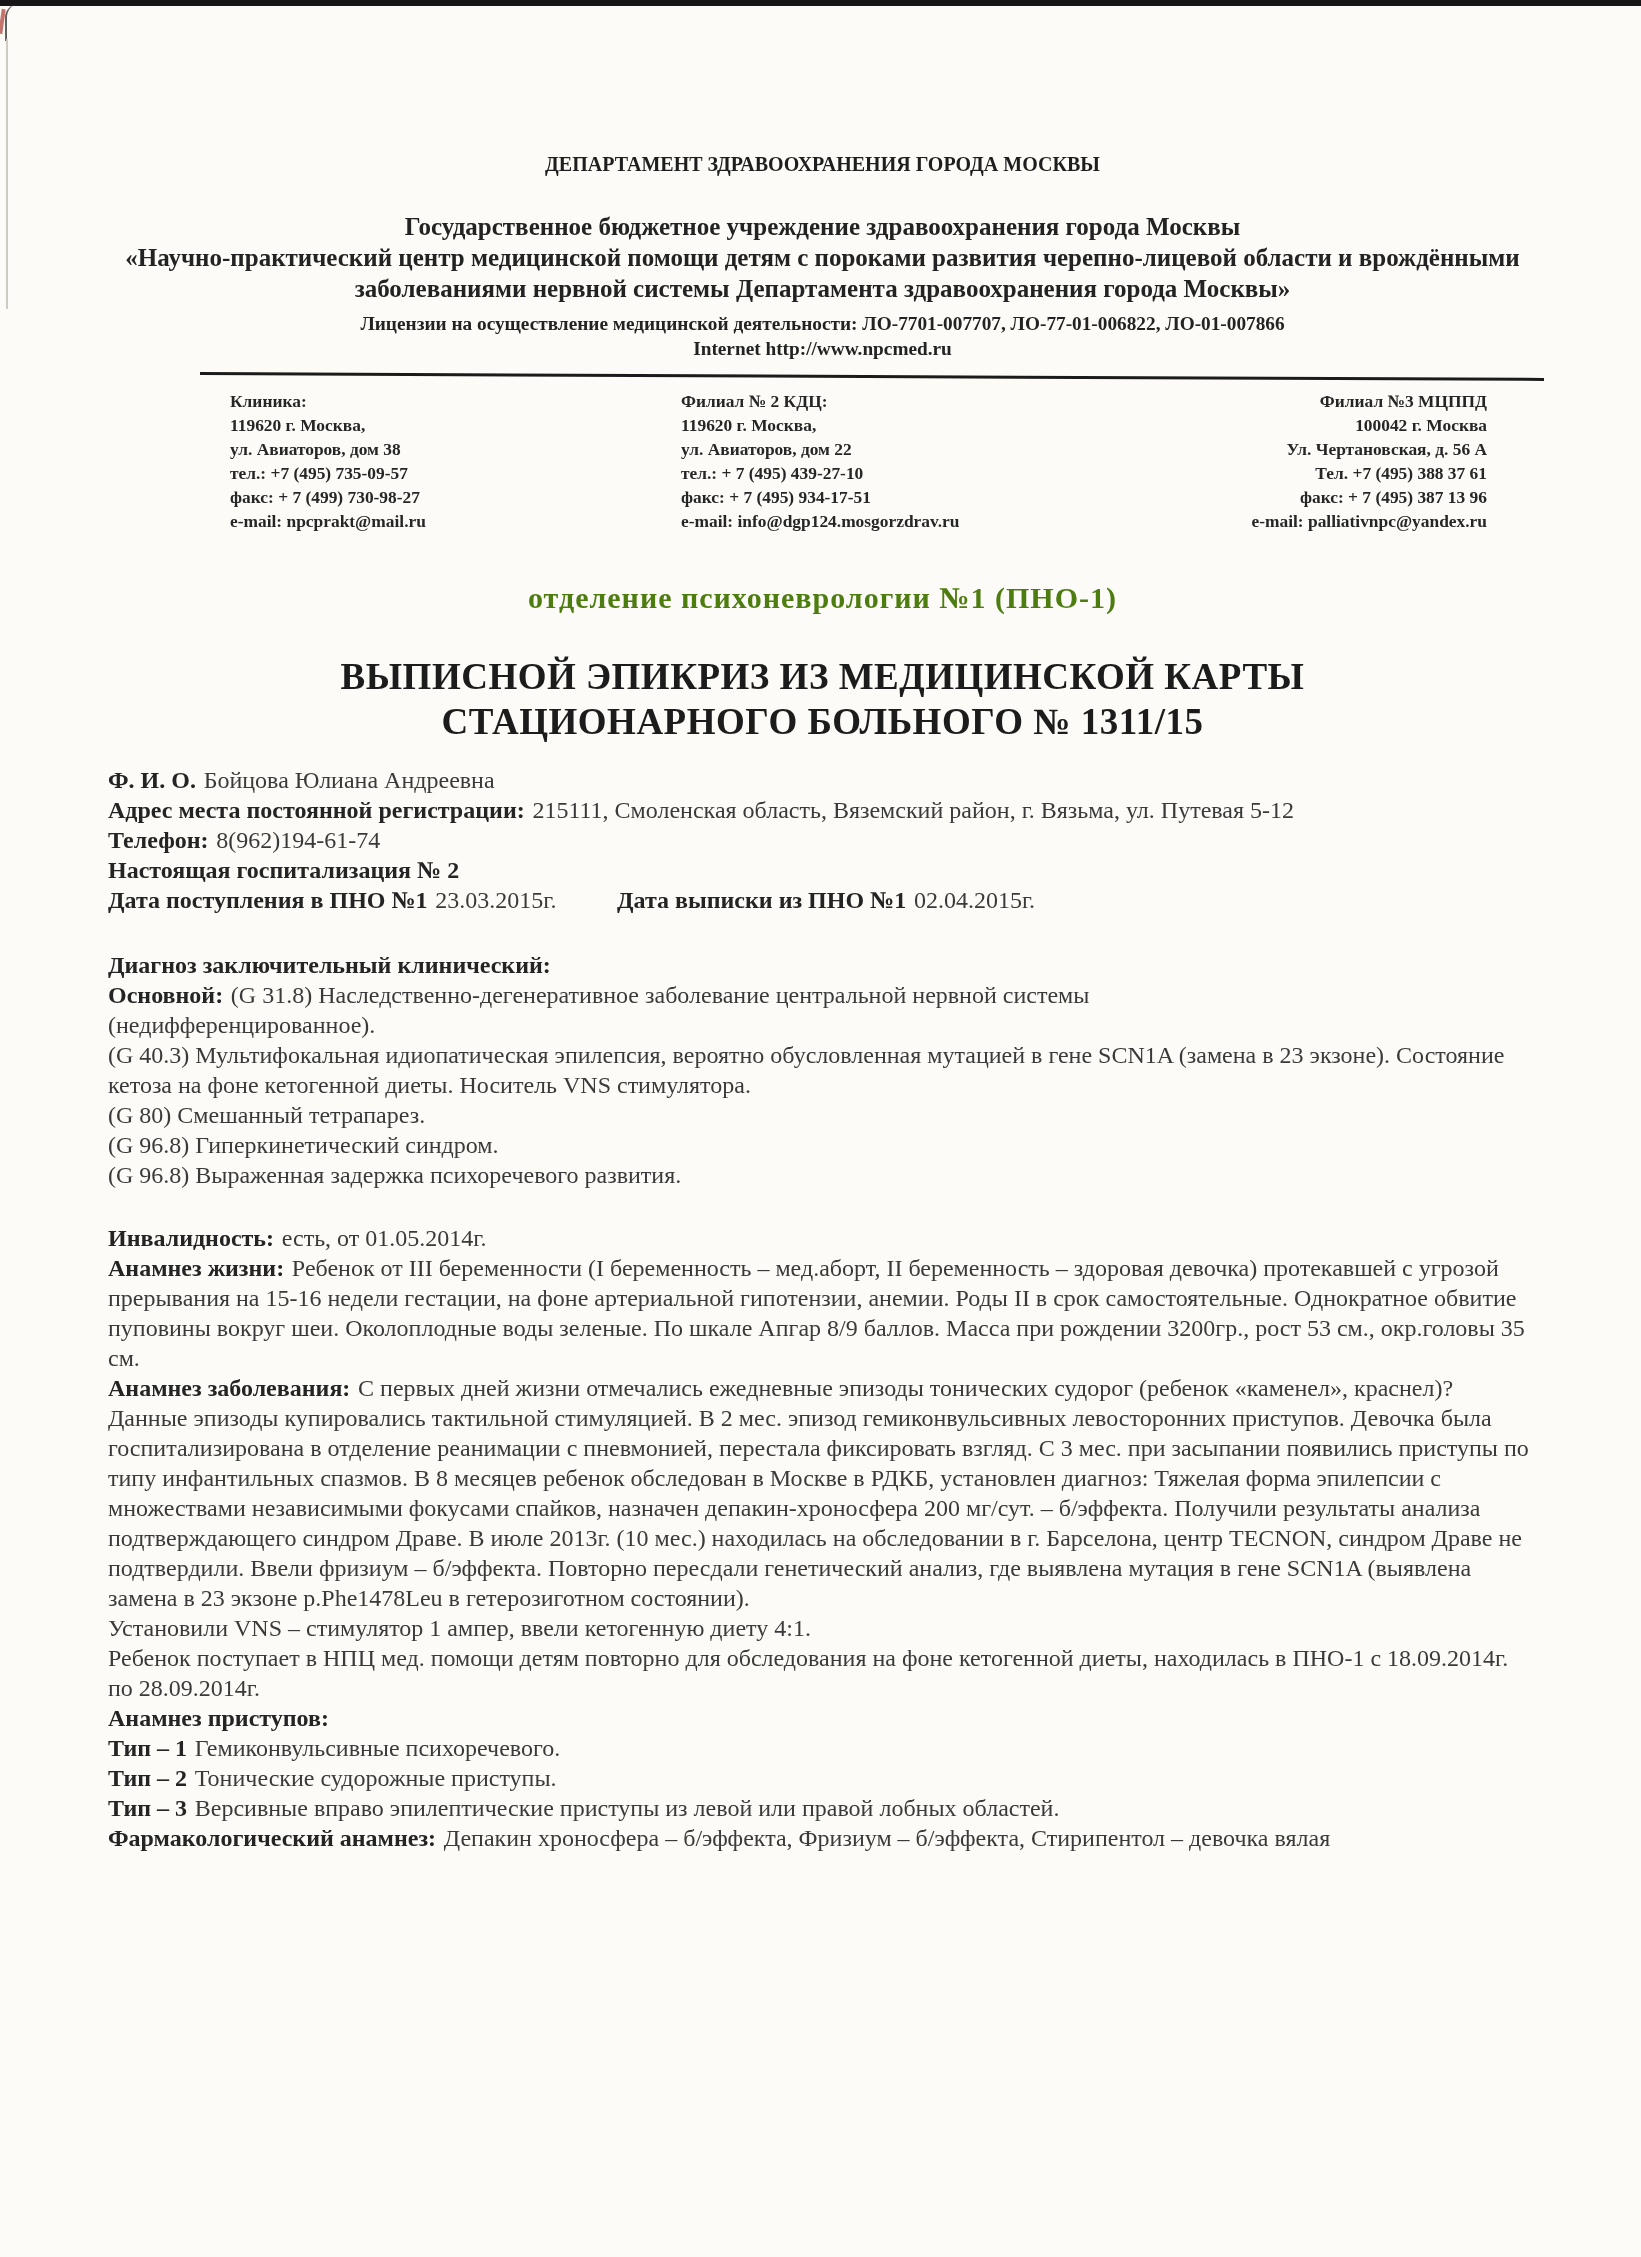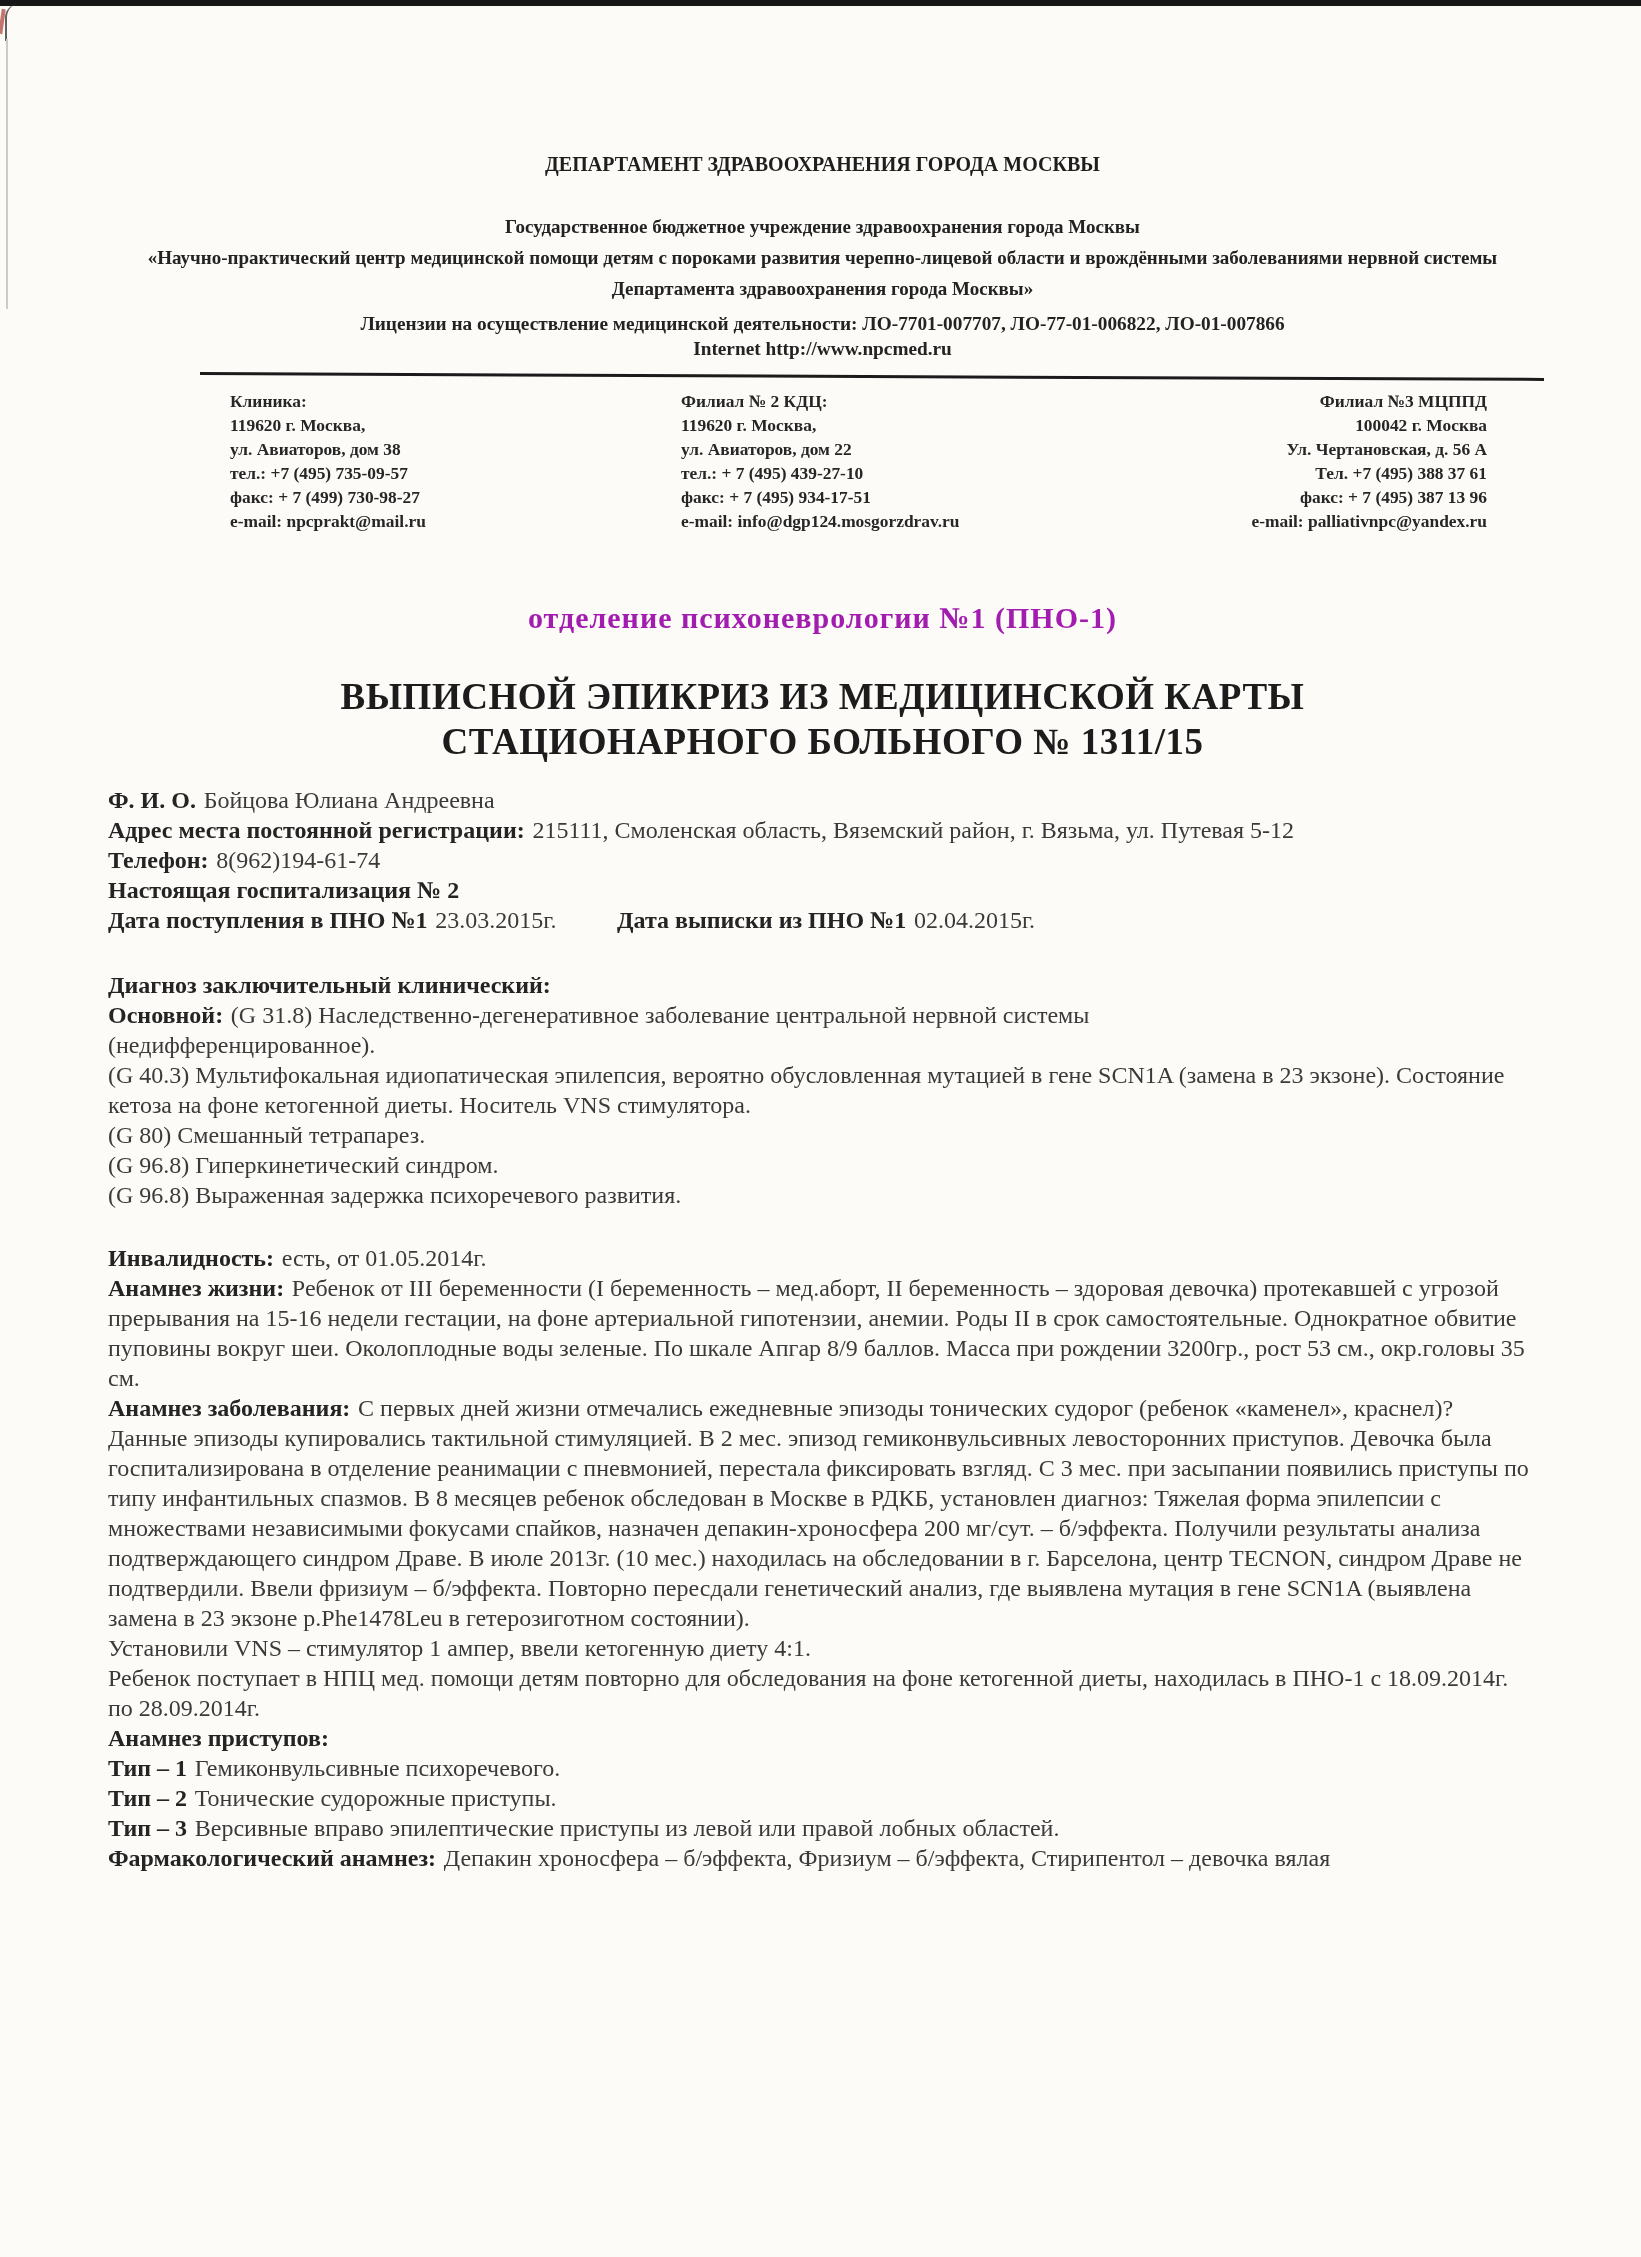--- a/index.html
+++ b/index.html
@@ -17,38 +17,38 @@
   .scan-corner  { position:absolute; top:3.9px; left:4.8px; width:23px; height:37px;
                   border-left:2.9px solid #3a3a3a; border-top-left-radius:13.5px; opacity:.8; }
   .scan-red-mark{ position:absolute; top:8.7px; left:0px; width:3.9px; height:25px;
                   background:#b5534a; transform:rotate(8deg); opacity:.8; }
   .scan-left-line{ position:absolute; top:39px; left:5.8px; width:1.9px; height:270px;
                   background:#cfcbc2; }
 
   .content { padding:0 104px 0 108px; }
 
   .h1   { margin-top:153px; text-align:center; font-weight:bold; font-size:20px; color:#1e1e1e; }
-  .h2   { text-align:center; font-weight:bold; font-size:19px; line-height:31px; color:#232323; }
+  .h2   { text-align:center; font-weight:bold; font-size:25px; line-height:31px; color:#232323; }
   .h2-first { margin-top:35px; }
   .inst2 { max-width:1419px; margin:0 auto; }
   .lic  { text-align:center; font-weight:bold; font-size:19.3px; line-height:25px; color:#232323; }
   .lic-first { margin-top:6.8px; }
 
   .sep-line { margin:14.5px 0 0 92px; width:1344px; height:2.9px; background:#1b1b1b;
               transform:rotate(0.25deg); }
 
   .contacts { display:grid; grid-template-columns:451px 541px 1fr;
               padding-left:122px; margin-top:10.6px;
               font-weight:bold; font-size:17.4px; line-height:24px; color:#262626; }
   .contact-col { margin:0; }
   .contact-col3 { text-align:right; padding-right:50px; }
   .contact-line { display:block; }
 
-  .unit-title { margin-top:68px; text-align:center; font-weight:bold;
-                font-size:30px; letter-spacing:1px; color:#a21caf; }
+  .unit-title { margin-top:48px; text-align:center; font-weight:bold;
+                font-size:30px; letter-spacing:1px; color:#4d7c0f; }
 
   .main-title { margin-top:39px; text-align:center; font-weight:bold;
                 font-size:37px; line-height:45px; letter-spacing:0.5px; color:#1c1c1c; }
 
   .body { margin-top:21px; font-size:24px; line-height:30px; color:#3a3a3a; }
   .body p { margin:0; }
   .lbl { font-weight:bold; color:#242424; margin-right:7.7px; }
   .cols { display:flex; }
   .cell-birth { width:526px; }
   .cell-admission { width:509px; }

